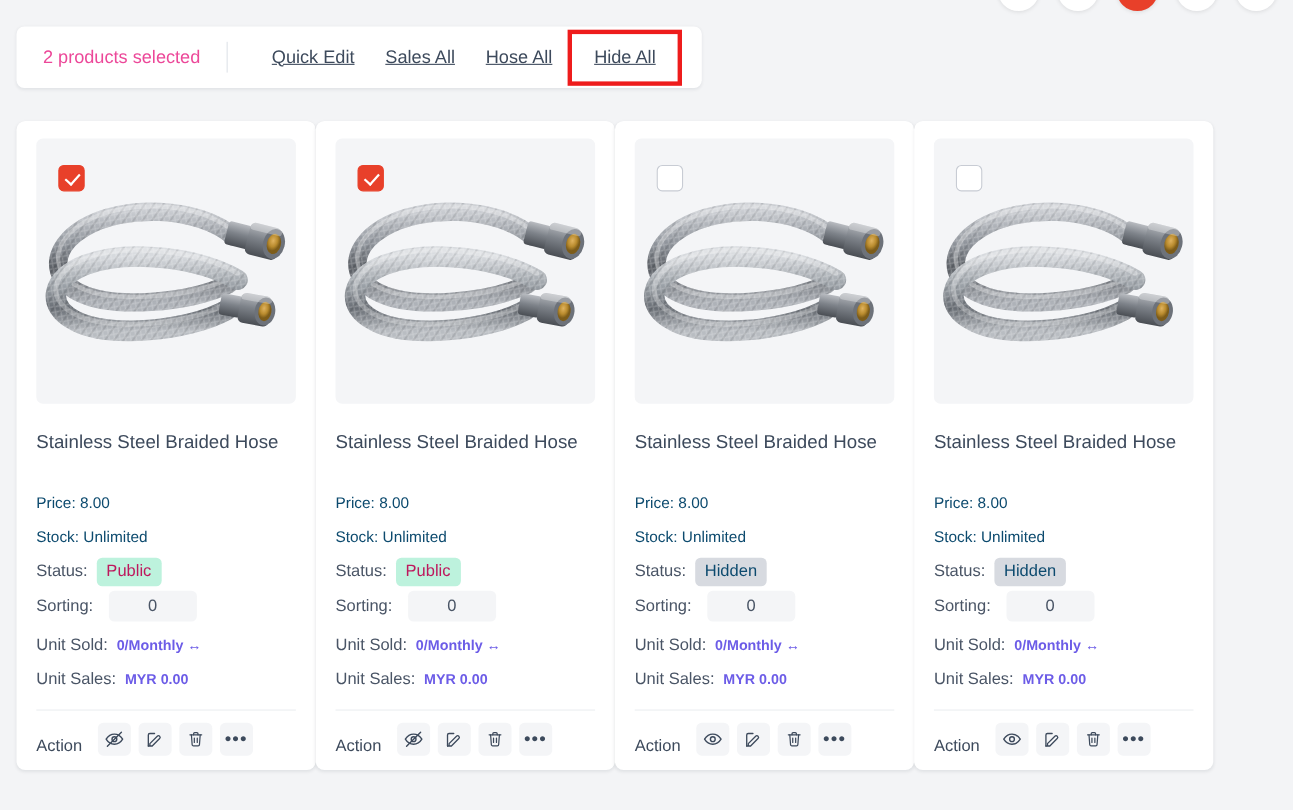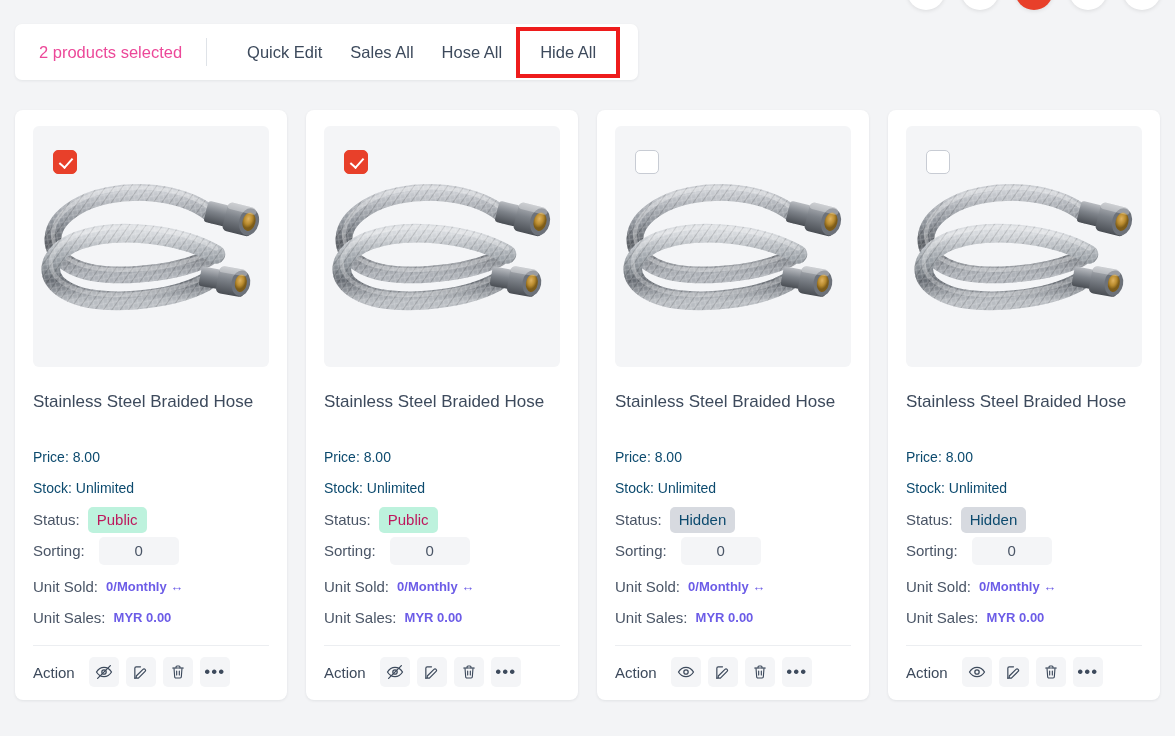--- a/index.html
+++ b/index.html
@@ -67,38 +67,38 @@
   }
   .toolbar-btn {
     font-size: 16.5px;
     color: #3d4a5c;
     background: none;
     border: none;
     font-family: inherit;
     cursor: pointer;
     padding: 6px 14px;
     white-space: nowrap;
+    text-decoration: underline;
   }
   .toolbar-btn.highlighted {
     outline: 4px solid #ee1c1c;
     outline-offset: 6px;
     background: #ffffff;
     position: relative;
     margin-left: 10px;
     margin-right: 6px;
   }
 
   
   .grid {
     position: absolute;
     left: 15px;
     top: 110px;
     width: 1146px;
     display: flex;
-    gap: 19px;
   }
 
   .card {
     width: 272px;
     background: #ffffff;
     border-radius: 8px;
     box-shadow: 0 1px 3px rgba(16,24,40,0.08);
     padding: 16px 18px 0 18px;
     display: flex;
     flex-direction: column;
@@ -201,21 +201,21 @@
   }
 
   
   .action-sep {
     height: 1px;
     background: #eceef1;
     margin: 12px 0 0 0;
   }
   .actions {
     display: flex;
-    align-items: center;
+    align-items: flex-end;
     padding: 11px 0 13px 0;
   }
   .actions .word {
     font-size: 15px;
     color: #3d4a5c;
     margin-right: 14px;
   }
   .ibtn {
     width: 30px;
     height: 30px;

